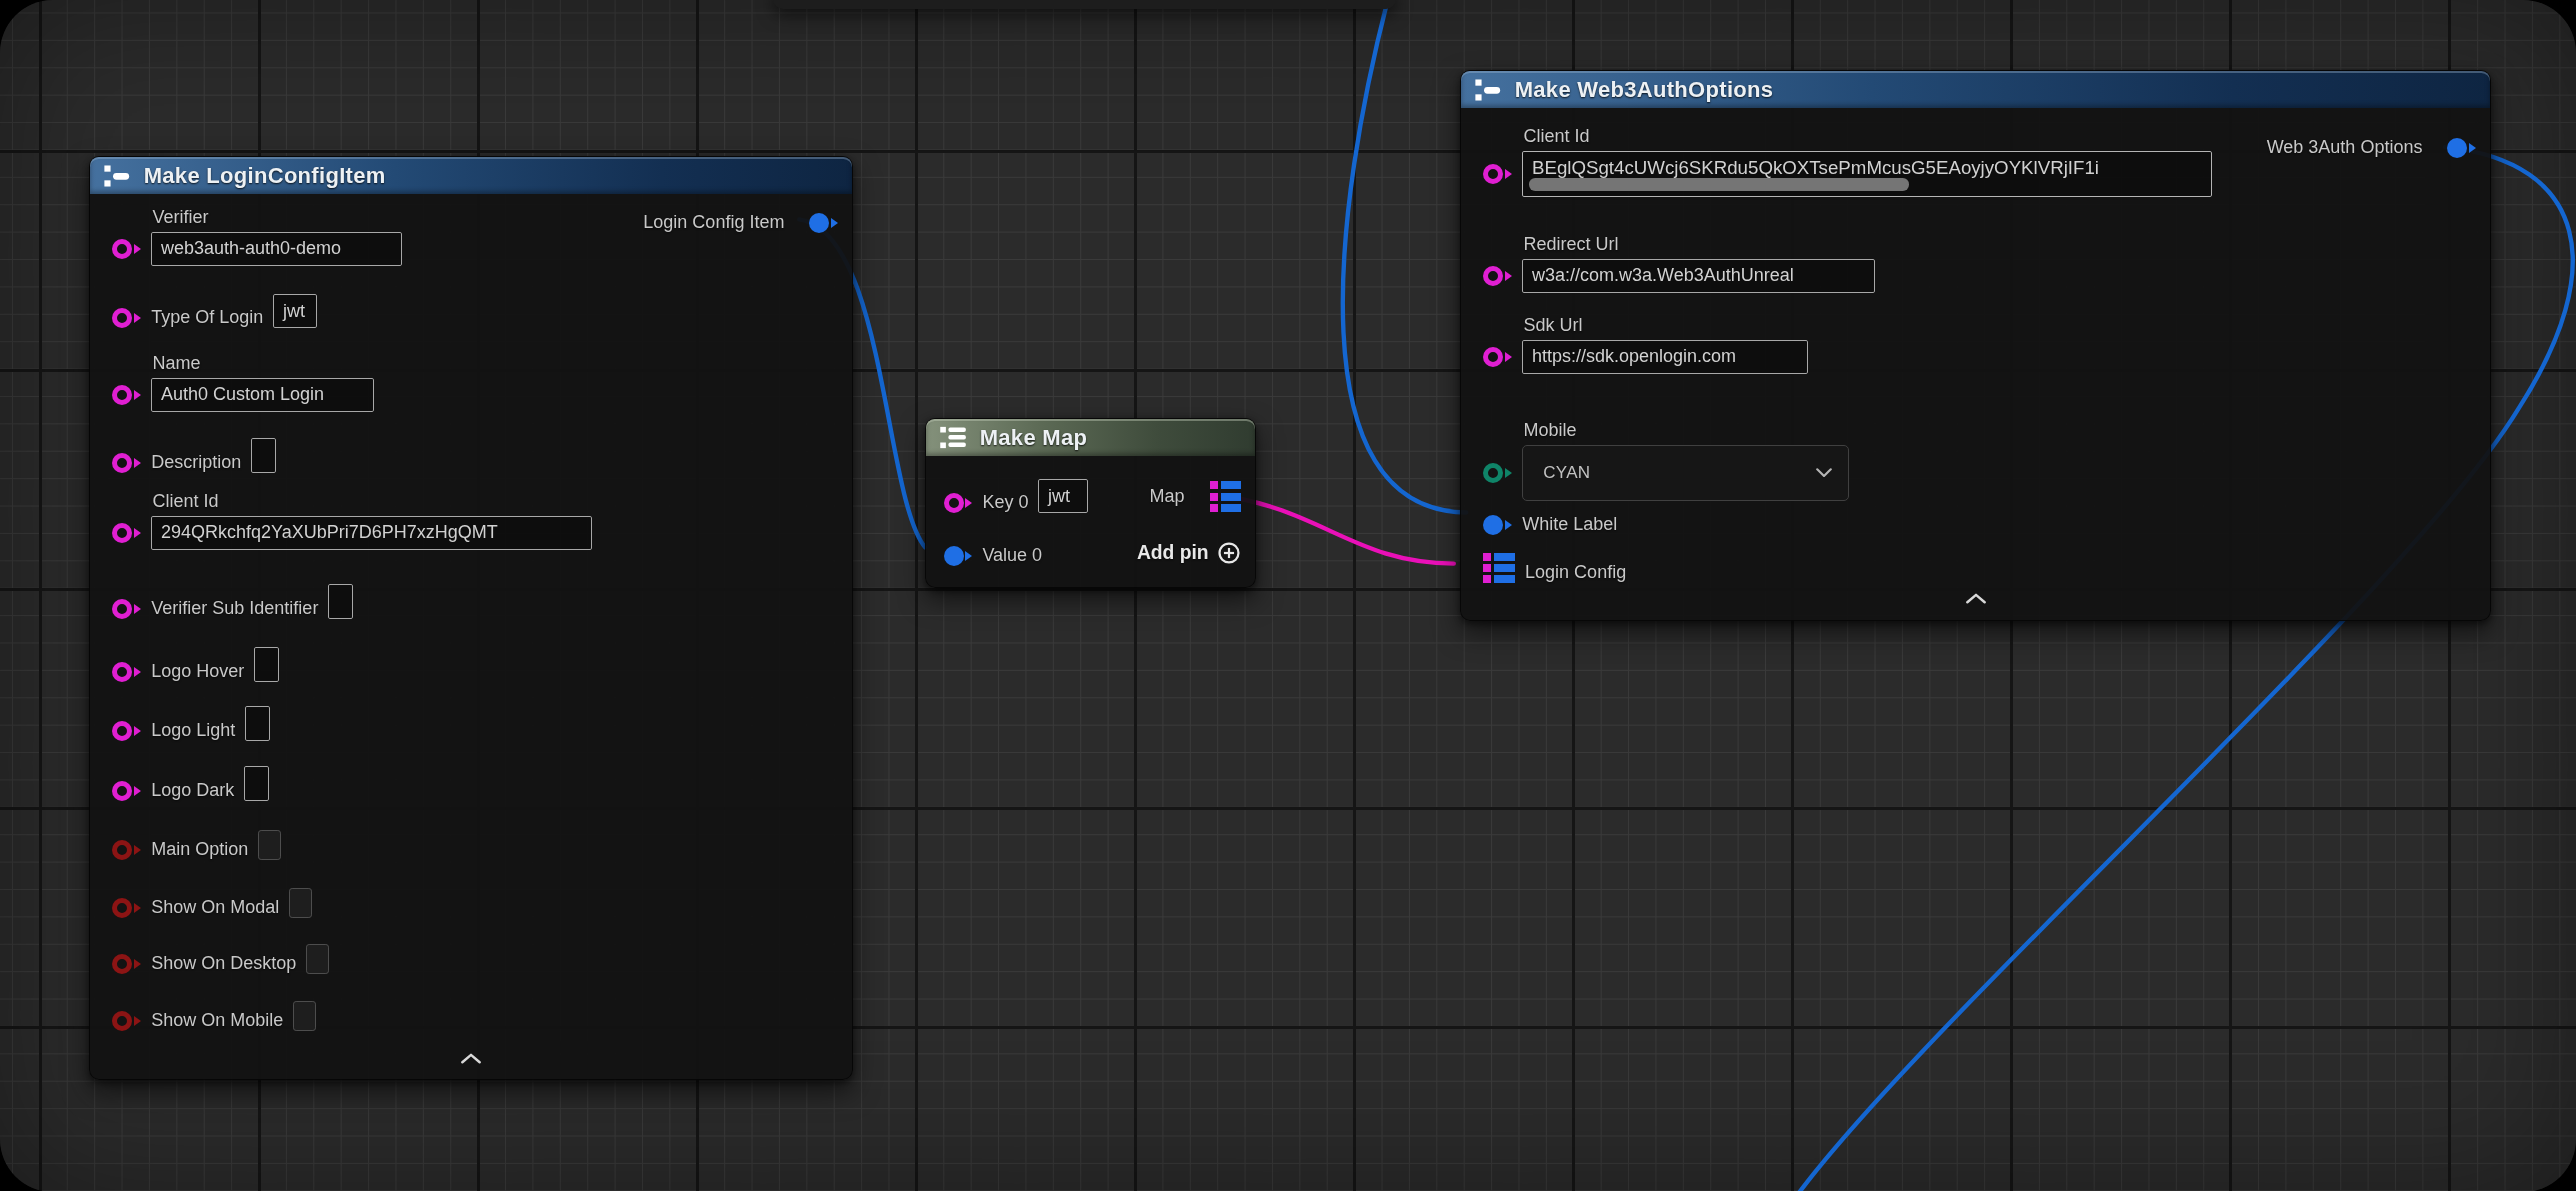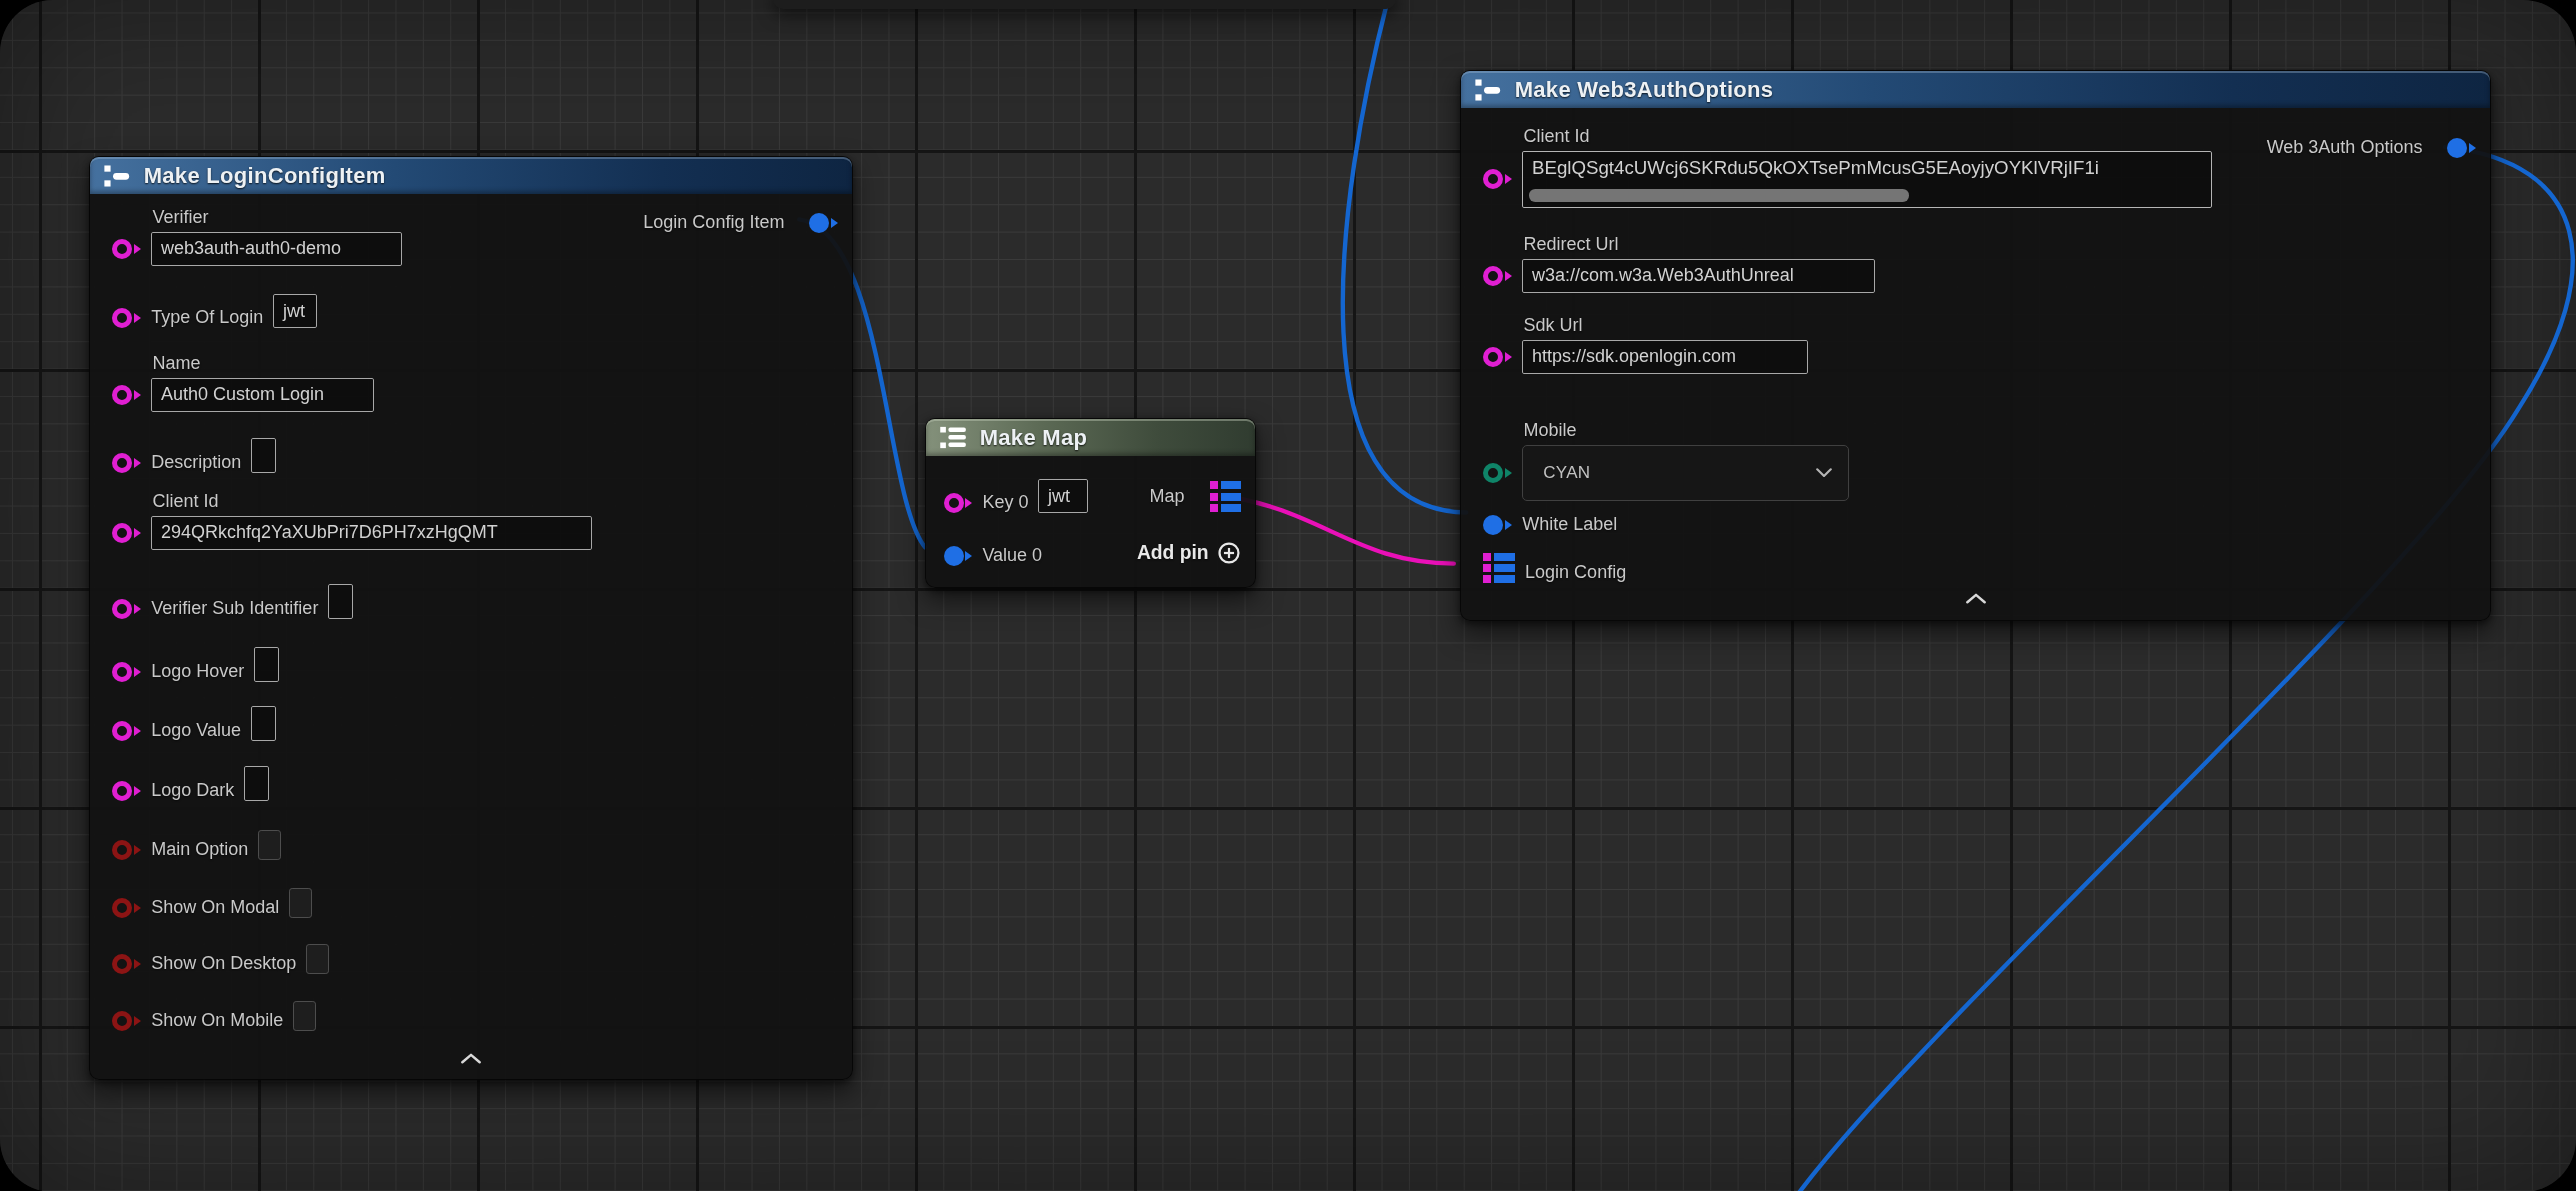--- a/index.html
+++ b/index.html
@@ -58,21 +58,21 @@
   .pgroup{position:absolute;left:22.4px;}
   .pgroup .glabel{margin-left:40px;margin-bottom:3.7px;}
   .pgroup .grow{display:flex;align-items:center;gap:10px;}
 
   .tfield{box-sizing:border-box;height:34px;border:1.2px solid #a8a8a8;border-radius:1.9px;
     background:rgba(0,0,0,.28);color:#d2d2d2;font-size:18px;display:flex;align-items:center;
     padding:0 8.7px;white-space:nowrap;overflow:hidden;}
   .tfield.empty{width:25px;height:35px;padding:0;}
   .boolbox{box-sizing:border-box;width:22.4px;height:30px;border:1.9px solid #4d4d4d;border-radius:3.1px;
     background:#1e1e1e;}
-  .bigfield{box-sizing:border-box;width:690px;height:57px;border:1.9px solid #b5b5b5;border-radius:1.9px;
+  .bigfield{box-sizing:border-box;width:690px;height:46px;border:1.9px solid #b5b5b5;border-radius:1.9px;
     background:rgba(0,0,0,.28);position:relative;padding:5px 8.7px 0 8.7px;}
   .bigfield .txt{color:#d2d2d2;font-size:18.7px;white-space:nowrap;overflow:hidden;display:block;width:667px;}
   .bigfield .sb{position:absolute;left:6.2px;bottom:5px;width:380px;height:12.5px;border-radius:6.2px;background:#757575;}
   .dropdown{box-sizing:border-box;width:327px;height:56px;background:#161616;border:1.2px solid #404040;
     border-radius:5px;display:flex;align-items:center;justify-content:space-between;padding:0 16px 0 20px;}
   .dropdown .dtext{color:#c2c2c2;font-size:17px;letter-spacing:0.3px;}
 
   .chev{position:absolute;left:50%;transform:translateX(-50%);}
   .addpin{display:flex;align-items:center;gap:8.7px;color:#e8e8e8;font-size:19.3px;font-weight:700;
     text-shadow:0 1.2px 1.9px rgba(0,0,0,.7);}
@@ -181,21 +181,21 @@
         </span>
       <span class="plabel">Logo Hover</span>
       <span class="tfield empty"></span>
     </div>
 
     <div class="prow" style="top:547px">
       <span class="pin c-str">
           <i class="ring"></i>
           <i class="tri"></i>
         </span>
-      <span class="plabel">Logo Value</span>
+      <span class="plabel">Logo Light</span>
       <span class="tfield empty"></span>
     </div>
 
     <div class="prow" style="top:607px">
       <span class="pin c-str">
           <i class="ring"></i>
           <i class="tri"></i>
         </span>
       <span class="plabel">Logo Dark</span>
       <span class="tfield empty"></span>

